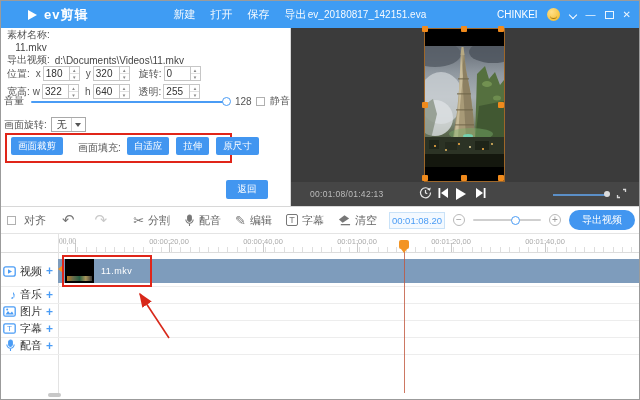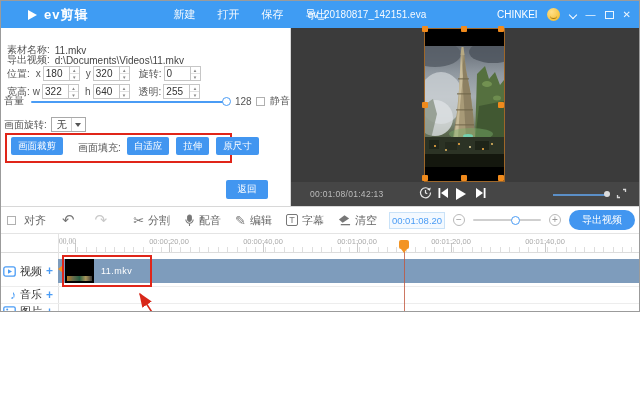--- a/index.html
+++ b/index.html
@@ -1,24 +1,24 @@
 <!DOCTYPE html>
 <html><head>
 <meta charset="utf-8">
 <style>
   * { margin:0; padding:0; box-sizing:border-box; }
   html,body { width:640px; height:400px; font-family:"Liberation Sans","DejaVu Sans",sans-serif; }
-  .window { position:relative; width:640px; height:312px; background:#fff; border:1px solid #9b9b9b; overflow:hidden; }
+  .window { position:relative; width:640px; height:400px; background:#fff; border:1px solid #9b9b9b; overflow:hidden; }
 
   
   .titlebar { position:absolute; left:0; top:0; width:100%; height:27px; background:#3f9cf3; display:flex; align-items:center; color:#fff; }
   .logo { display:flex; align-items:center; margin-left:27px; }
   .logo-tri { width:0; height:0; border-left:9px solid #fff; border-top:5.5px solid transparent; border-bottom:5.5px solid transparent; margin-right:7px; }
   .logo-text { font-size:13px; font-weight:bold; letter-spacing:1px; }
-  .menus { display:flex; margin-left:85px; gap:22px; font-size:11px; }
+  .menus { display:flex; margin-left:85px; gap:15px; font-size:11px; }
   .menus span { cursor:default; opacity:.95; }
   .doc-title { position:absolute; left:296px; width:140px; text-align:center; font-size:10px; opacity:.95; }
   .tb-right { position:absolute; right:8px; display:flex; align-items:center; gap:9px; }
   .user-name { font-size:10px; }
   .avatar { width:13px; height:13px; border-radius:50%; background:radial-gradient(circle at 35% 30%, #ffe08a, #f3b71e); position:relative; }
   .avatar::after { content:""; position:absolute; left:3px; top:6px; width:7px; height:4px; border-bottom:1.5px solid #a97b12; border-radius:0 0 6px 6px; }
   .tb-ico { font-size:10px; line-height:10px; opacity:.9; cursor:default; }
   .max-box { width:9px; height:8px; border:1px solid #fff; opacity:.9; }
   .chev { width:8px; height:8px; position:relative; }
   .chev::after { content:""; position:absolute; left:1px; top:1px; width:5px; height:5px; border-right:1.5px solid #fff; border-bottom:1.5px solid #fff; transform:rotate(45deg); }
@@ -114,21 +114,21 @@
       <span class="user-name">CHINKEI</span>
       <span class="avatar"></span>
       <span class="chev"></span>
       <span class="tb-ico">—</span>
       <span class="max-box"></span>
       <span class="tb-ico">✕</span>
     </div>
   </div>
 
   <div class="left-panel">
-    <div class="prow" style="top:15px;">
+    <div class="prow" style="top:0;flex-direction:column;">
       <span>素材名称:</span>
       <span class="pval">11.mkv</span>
     </div>
     <div class="prow" style="top:25px;">
       <span>导出视频:</span>
       <span class="pval">d:\Documents\Videos\11.mkv</span>
     </div>
     <div class="prow" style="top:38px;">
       <span>位置:</span>
       <span style="margin-left:6px;">x</span>

